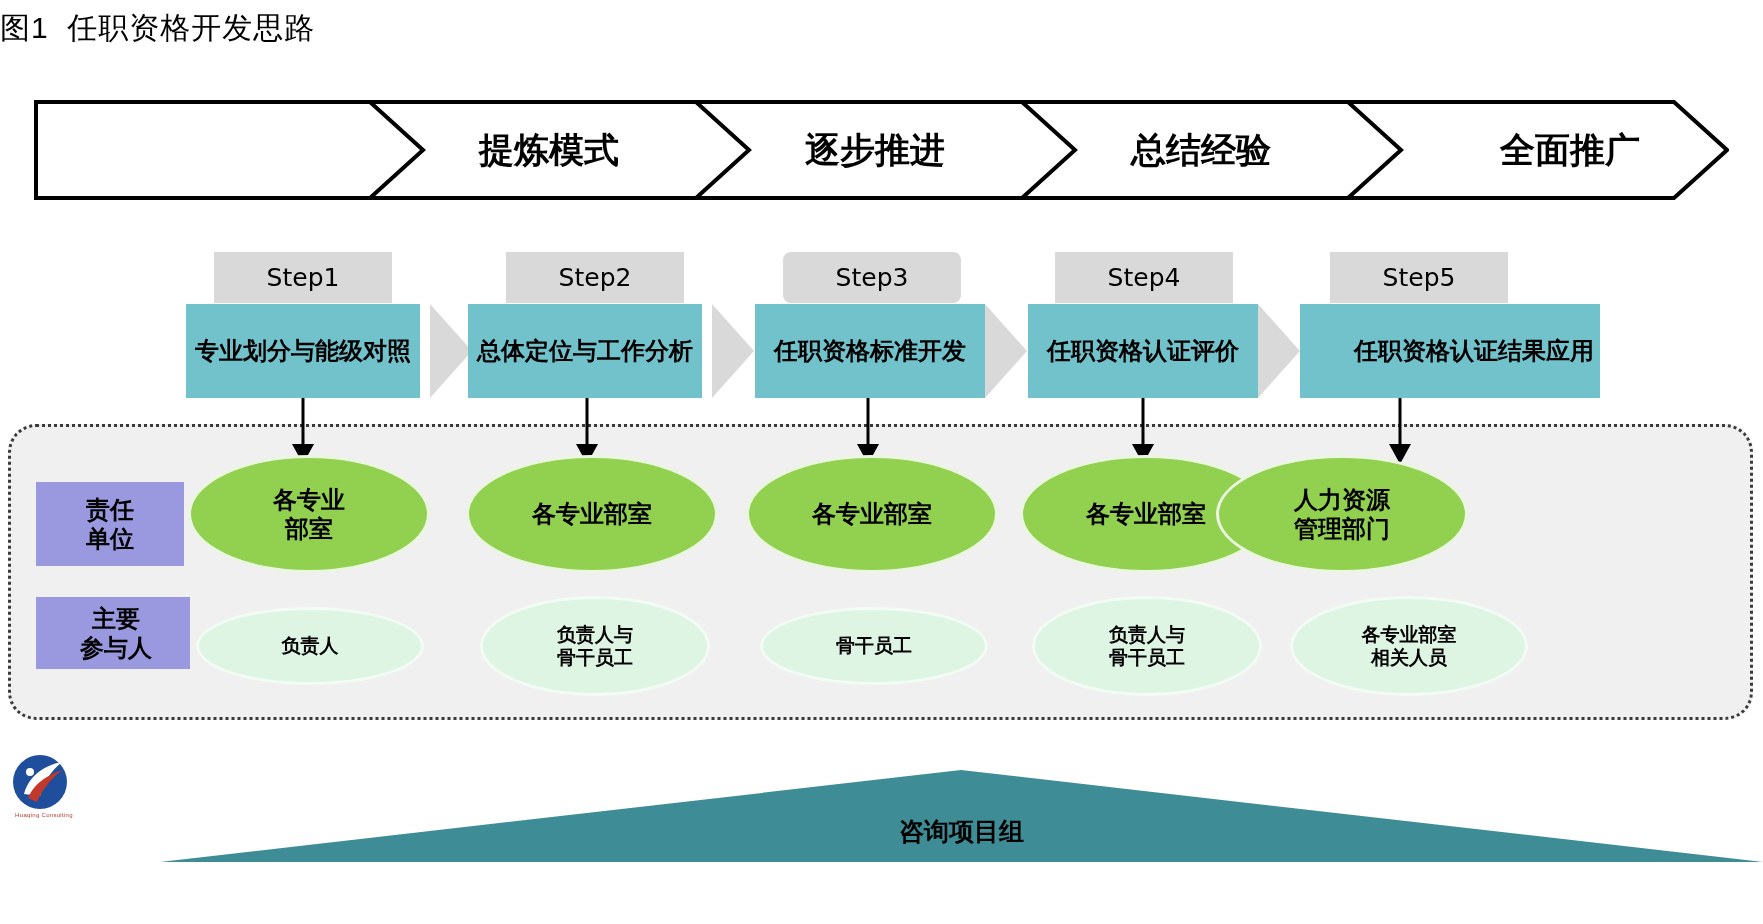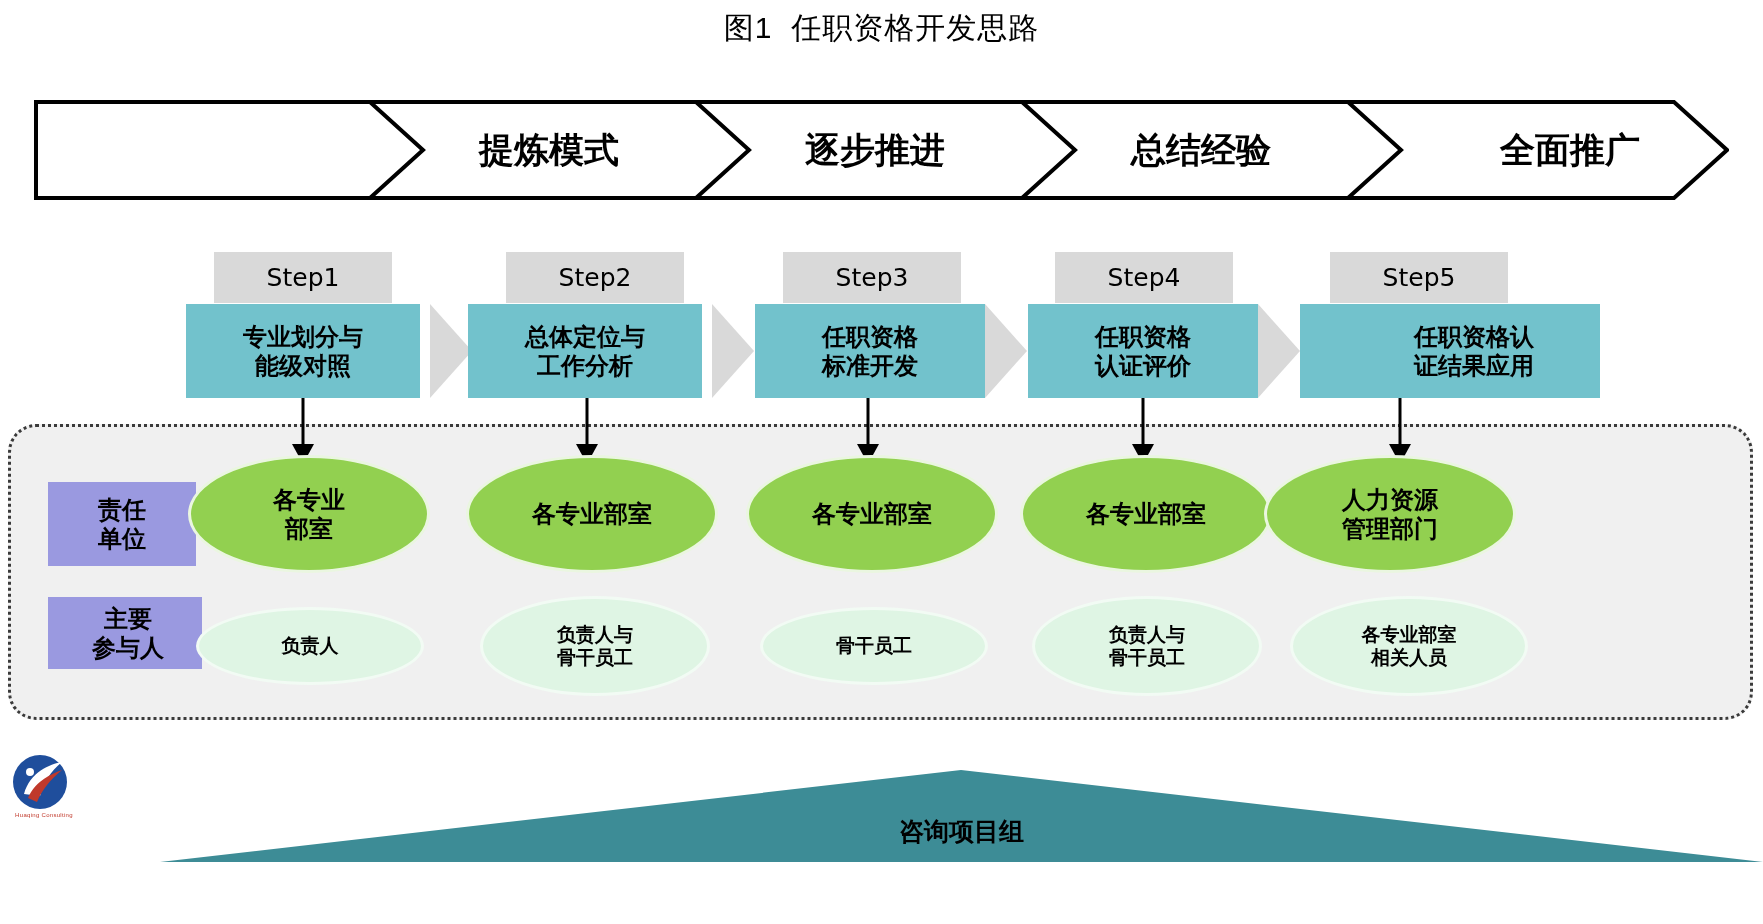--- a/index.html
+++ b/index.html
@@ -7,21 +7,20 @@
     width:1763px;height:924px;
     background:#ffffff;
     font-family:"Liberation Sans","DejaVu Sans",sans-serif;
     position:relative;overflow:hidden;
   }
   .abs{position:absolute;}
 
   
   #title{
     left:0;top:8px;width:1763px;
-    text-align:center;
     font-size:30px;color:#000;
     letter-spacing:1px;
     white-space:pre;
   }
 
   
   #banner{left:34px;top:100px;width:1695px;height:100px;}
   #banner svg{display:block;}
   .banner-label{
     position:absolute;top:0;height:100px;
@@ -31,21 +30,21 @@
 
   
   .step-chip{
     height:51px;
     background:#d9d9d9;
     display:flex;align-items:center;justify-content:center;
     font-size:25px;color:#000;font-family:"DejaVu Sans",sans-serif;
   }
   .step-box{
     background:#72c2cc;
-    display:flex;flex-direction:column;align-items:center;justify-content:center;
+    display:flex;align-items:center;justify-content:center;
     font-size:24px;font-weight:bold;color:#000;line-height:1.22;
     text-align:center;
   }
   .step-arrow{
     width:0;height:0;
     border-top:47px solid transparent;
     border-bottom:47px solid transparent;
     border-left:42px solid #d9d9d9;
   }
 
@@ -59,21 +58,21 @@
     background:#f0f0f0;
     border:3px dotted #3a3a3a;
     border-radius:28px;
     box-sizing:border-box;
   }
 
   
   .row-label{
     background:#9a99e0;
     display:flex;flex-direction:column;align-items:center;justify-content:center;
-    font-size:24px;font-weight:bold;color:#000;line-height:1.22;text-align:center;margin-left:12px;
+    font-size:24px;font-weight:bold;color:#000;line-height:1.22;text-align:center;
   }
 
   
   .ellipse{
     border-radius:50%;
     display:flex;flex-direction:column;align-items:center;justify-content:center;
     text-align:center;color:#000;font-weight:bold;line-height:1.22;
   }
   .ellipse.green{background:#92d050;border:3px solid #eaf6e0;font-size:24px;}
   .ellipse.pale{background:#dff5e4;border:3px solid #f2fbf4;font-size:19px;}
@@ -108,21 +107,21 @@
     <path d="M1314,2 L1367,50 L1314,98" fill="none" stroke="#000000" stroke-width="4"></path>
   </svg>
   <div class="banner-label" style="left:686px;width:310px;">逐步推进</div>
   <div class="banner-label" style="left:360px;width:310px;">提炼模式</div>
   <div class="banner-label" style="left:1012px;width:310px;">总结经验</div>
   <div class="banner-label" style="left:1381px;width:310px;">全面推广</div>
 </div>
 
 <div class="abs step-chip" style="left:214px;top:252px;width:178px;">Step1</div>
 <div class="abs step-chip" style="left:506px;top:252px;width:178px;">Step2</div>
-<div class="abs step-chip" style="left:783px;top:252px;width:178px;">Step3</div>
+<div class="abs step-chip" style="left:783px;top:252px;width:178px;border-radius:8px;">Step3</div>
 <div class="abs step-chip" style="left:1055px;top:252px;width:178px;">Step4</div>
 <div class="abs step-chip" style="left:1330px;top:252px;width:178px;">Step5</div>
 
 <div class="abs step-arrow" style="left:430px;top:304px;"></div>
 <div class="abs step-arrow" style="left:712px;top:304px;"></div>
 <div class="abs step-arrow" style="left:985px;top:304px;"></div>
 <div class="abs step-arrow" style="left:1258px;top:304px;"></div>
 
 <div class="abs step-box" style="left:186px;top:304px;width:234px;height:94px;">
   <span>专业划分与</span>
@@ -179,21 +178,21 @@
 </div>
 <div class="abs ellipse green" style="left:466px;top:455px;width:246px;height:112px;">
   <span>各专业部室</span>
 </div>
 <div class="abs ellipse green" style="left:746px;top:455px;width:246px;height:112px;">
   <span>各专业部室</span>
 </div>
 <div class="abs ellipse green" style="left:1020px;top:455px;width:246px;height:112px;">
   <span>各专业部室</span>
 </div>
-<div class="abs ellipse green" style="left:1264px;top:455px;width:246px;height:112px;">
+<div class="abs ellipse green" style="left:1216px;top:455px;width:246px;height:112px;">
   <span>人力资源</span>
   <span>管理部门</span>
 </div>
 
 <div class="abs ellipse pale" style="left:196px;top:607px;width:222px;height:72px;">
   <span>负责人</span>
 </div>
 <div class="abs ellipse pale" style="left:480px;top:596px;width:224px;height:94px;">
   <span>负责人与</span>
   <span>骨干员工</span>

